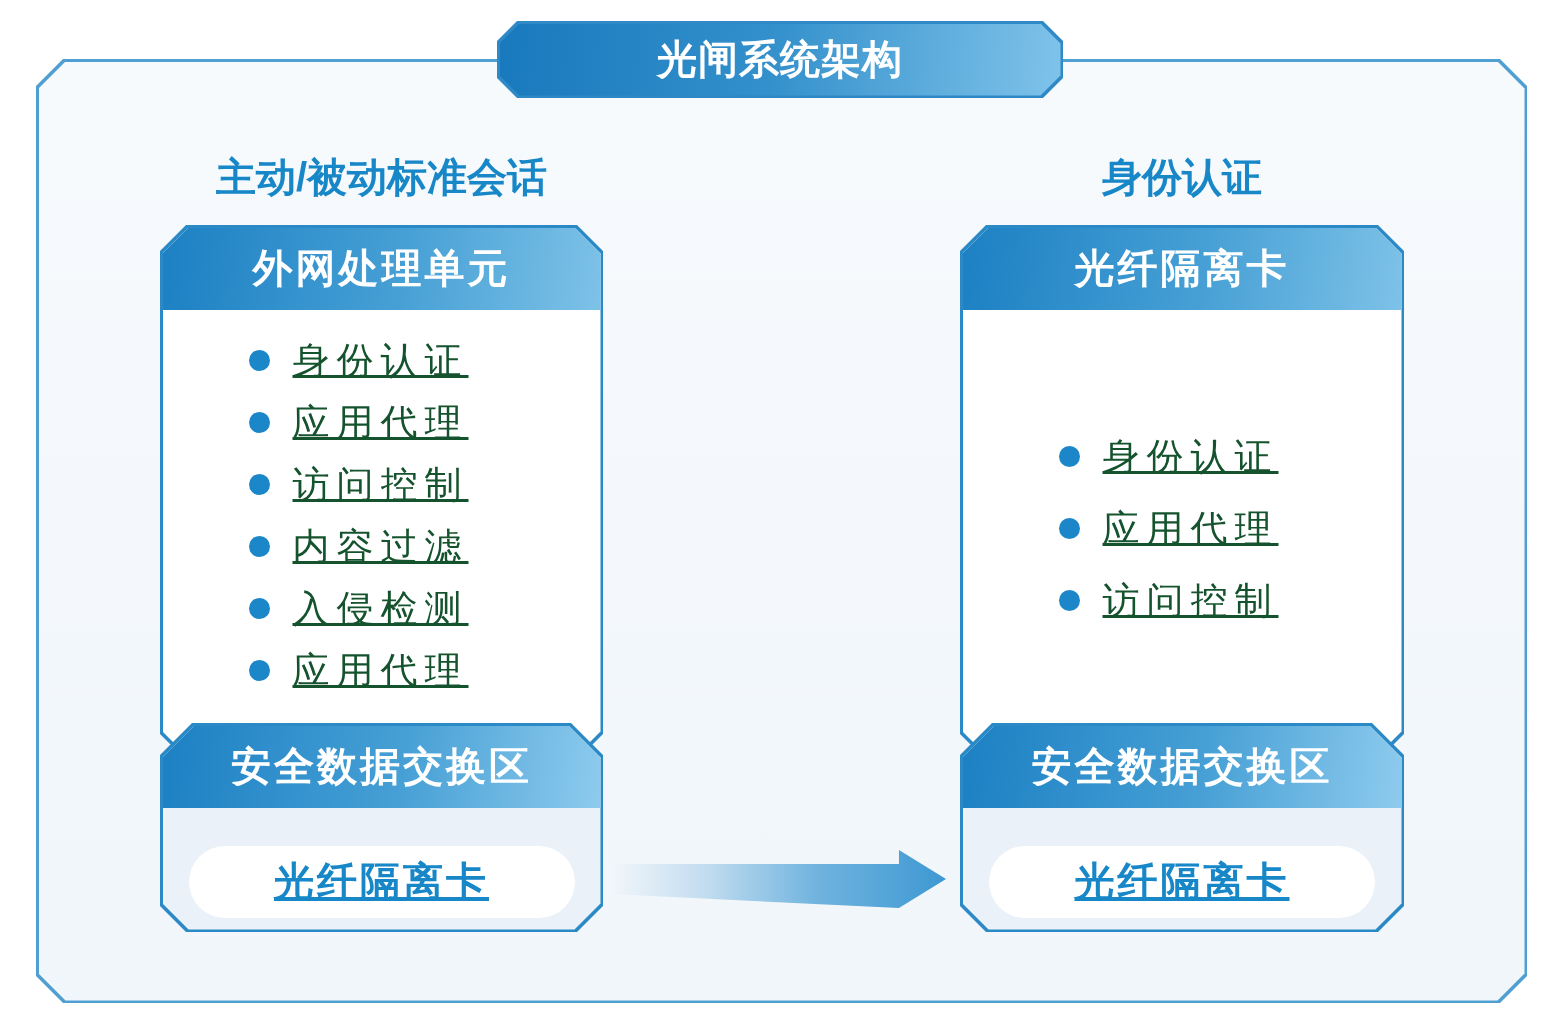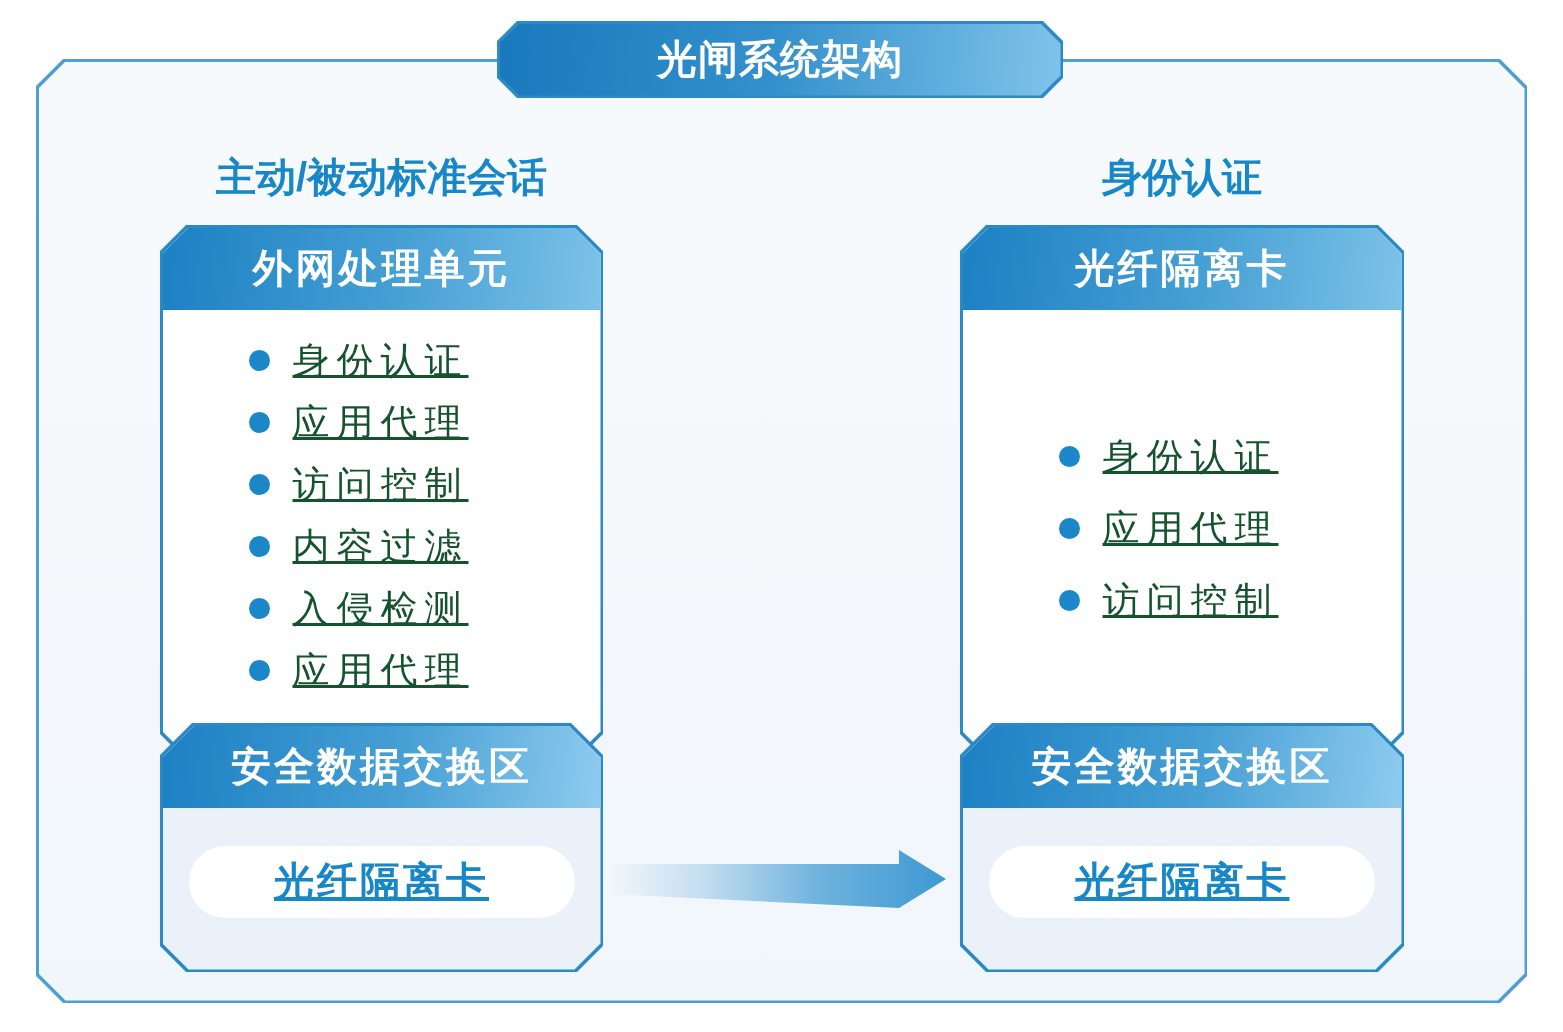--- a/index.html
+++ b/index.html
@@ -52,21 +52,21 @@
   .features .dot { width:21px; height:21px; border-radius:50%; background:#1b87c9;
     margin-right:23px; flex:none; }
   .features .flabel { font-size:37px; color:#14532d; letter-spacing:7px; white-space:nowrap;text-decoration:underline; }
   .features-left { padding:28px 0 0 86px; }
   .features-left li { height:46px; margin-bottom:16px; }
   .features-center { height:100%; padding-left:96px; display:flex; flex-direction:column;
     justify-content:center; gap:26px; box-sizing:border-box; }
   .features-center li { height:46px; }
 
   
-  .exchange { top:723px; height:249px; z-index:3; }
+  .exchange { top:723px; height:209px; z-index:3; }
   .ex-l { left:160px; width:443px; }
   .ex-r { left:960px; width:444px; }
   .exchange .sb { background:#2b8ac6; }
   .exchange .sf { background:#eaf1f8; }
   .ex-header { height:82px;
     background:linear-gradient(97deg,#1c80c3 0%,#47a0d5 55%,#8ecbee 100%);
     display:flex; align-items:center; justify-content:center; }
   .ex-title { color:#ffffff; font-size:40px; font-weight:bold; letter-spacing:3px; }
   .ex-body { height:calc(100% - 82px); position:relative; }
   .pill { position:absolute; left:50%; transform:translateX(-50%); top:38px;

